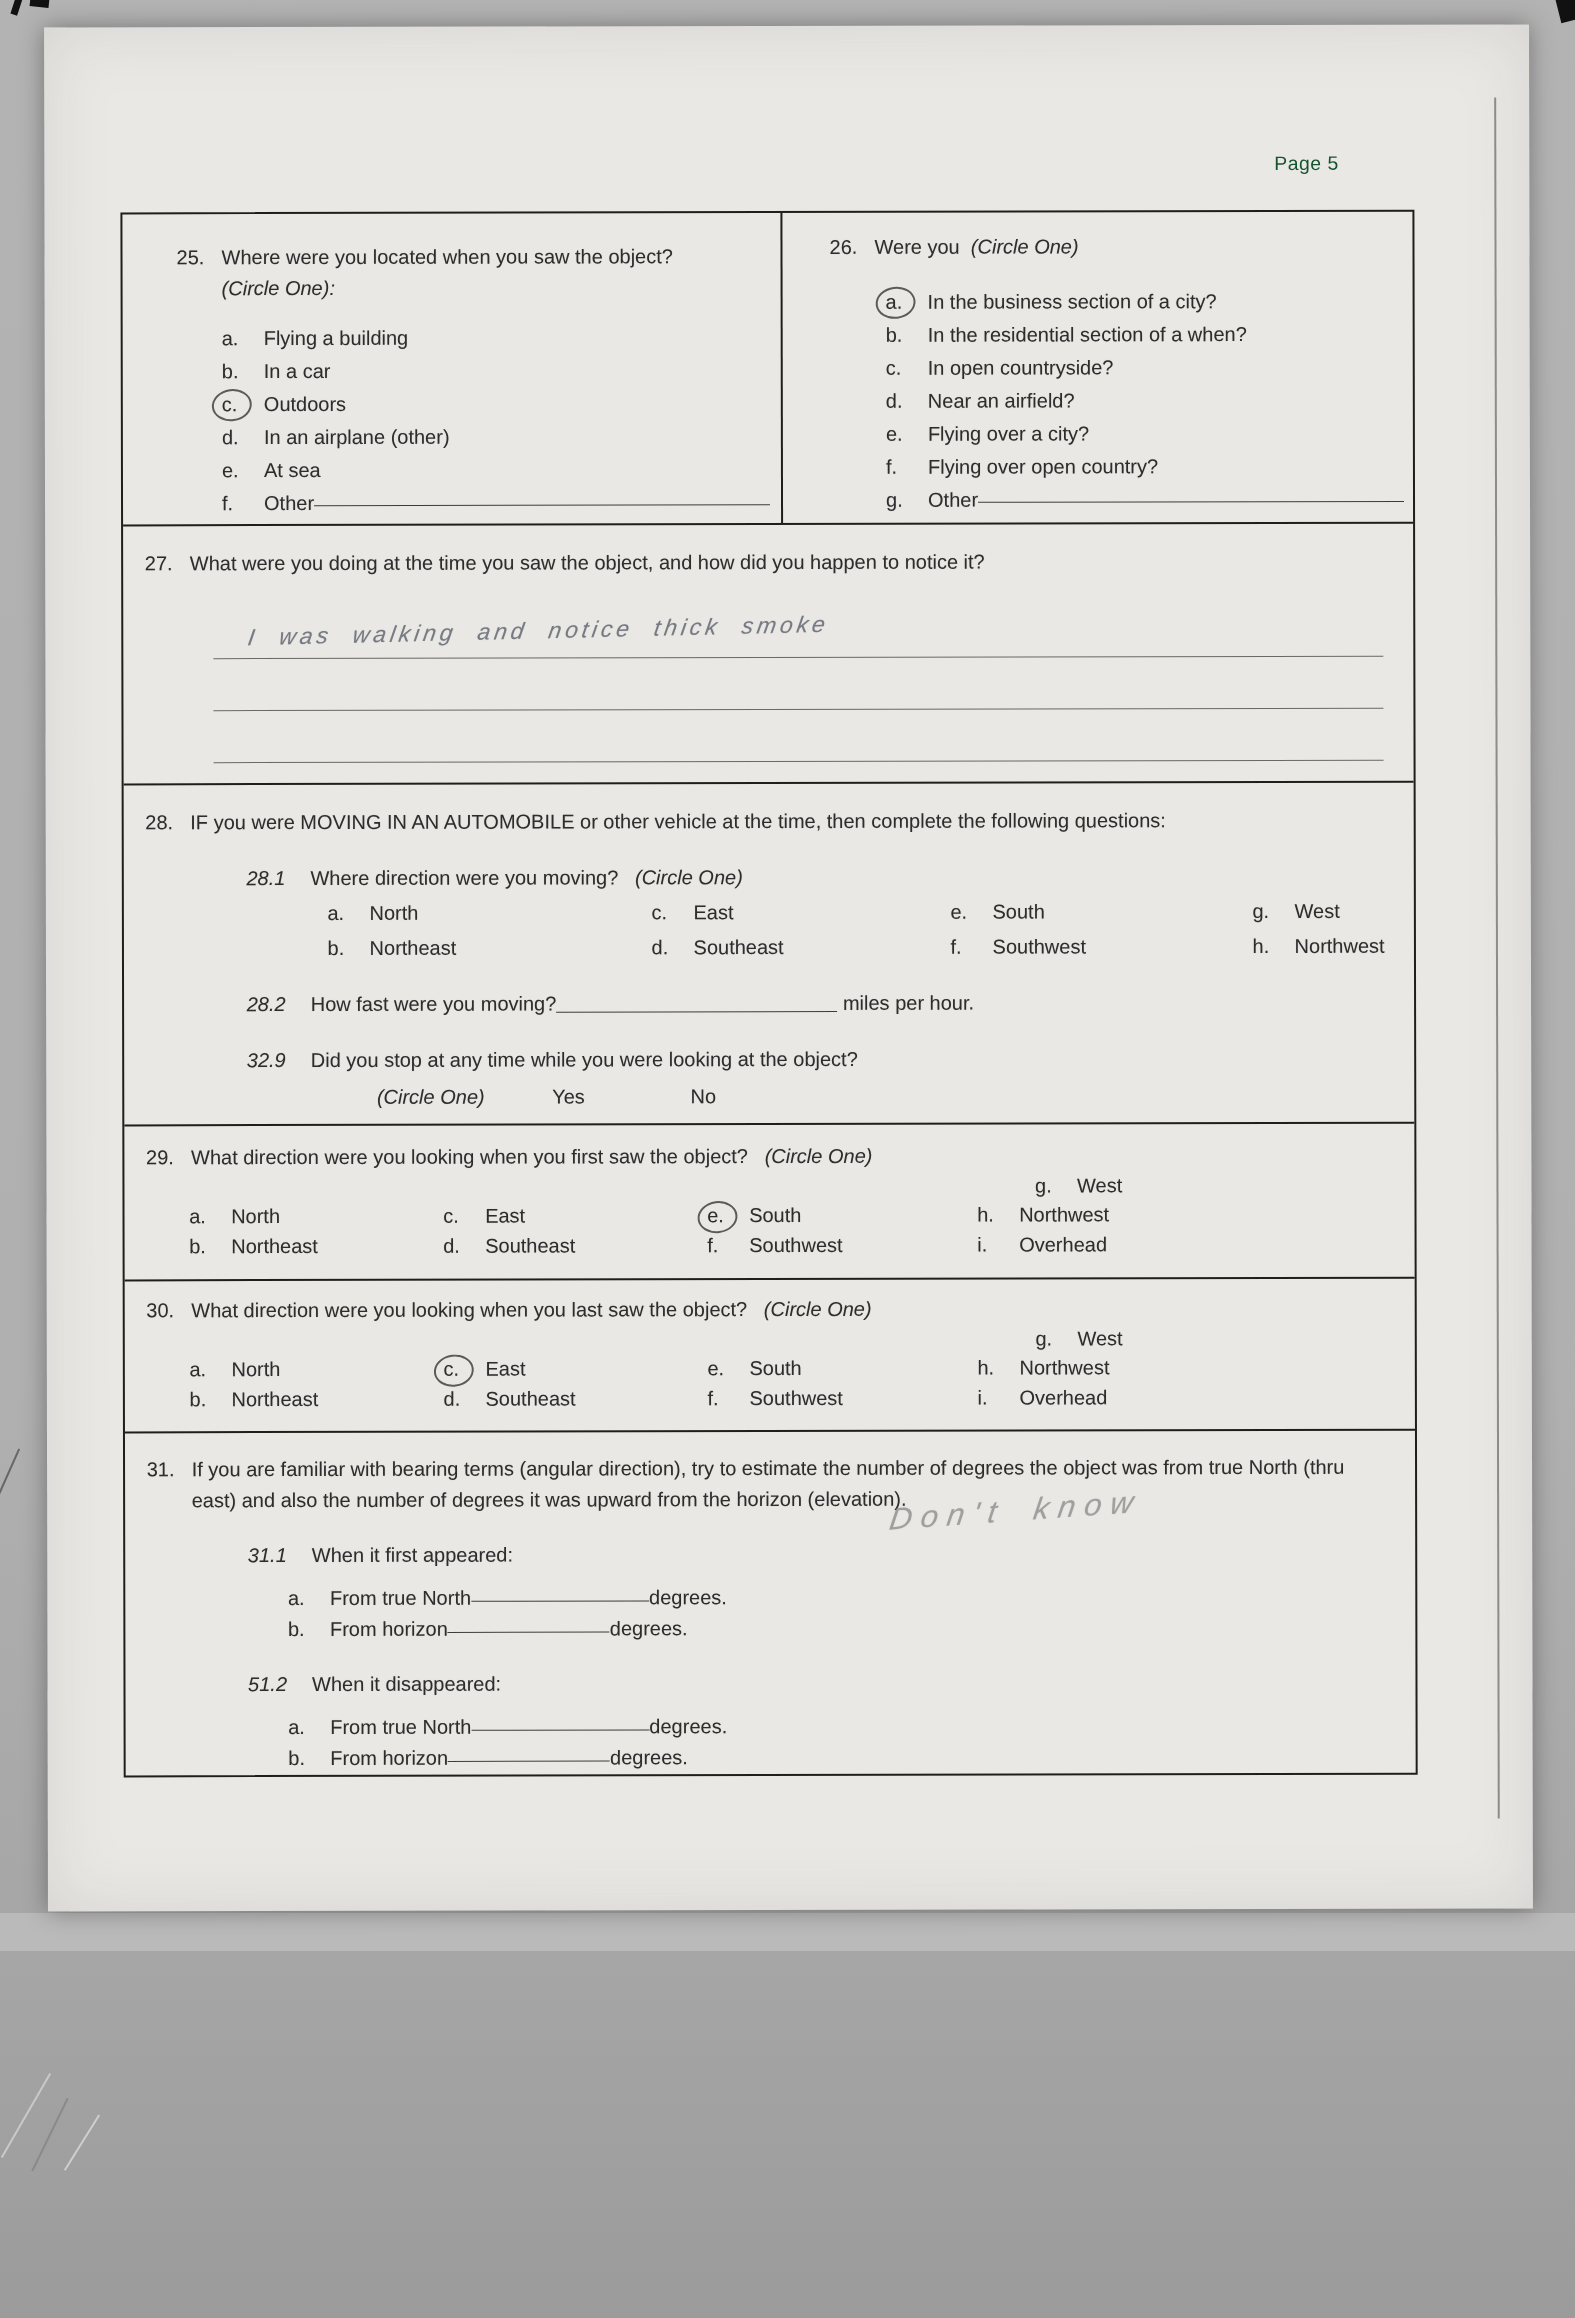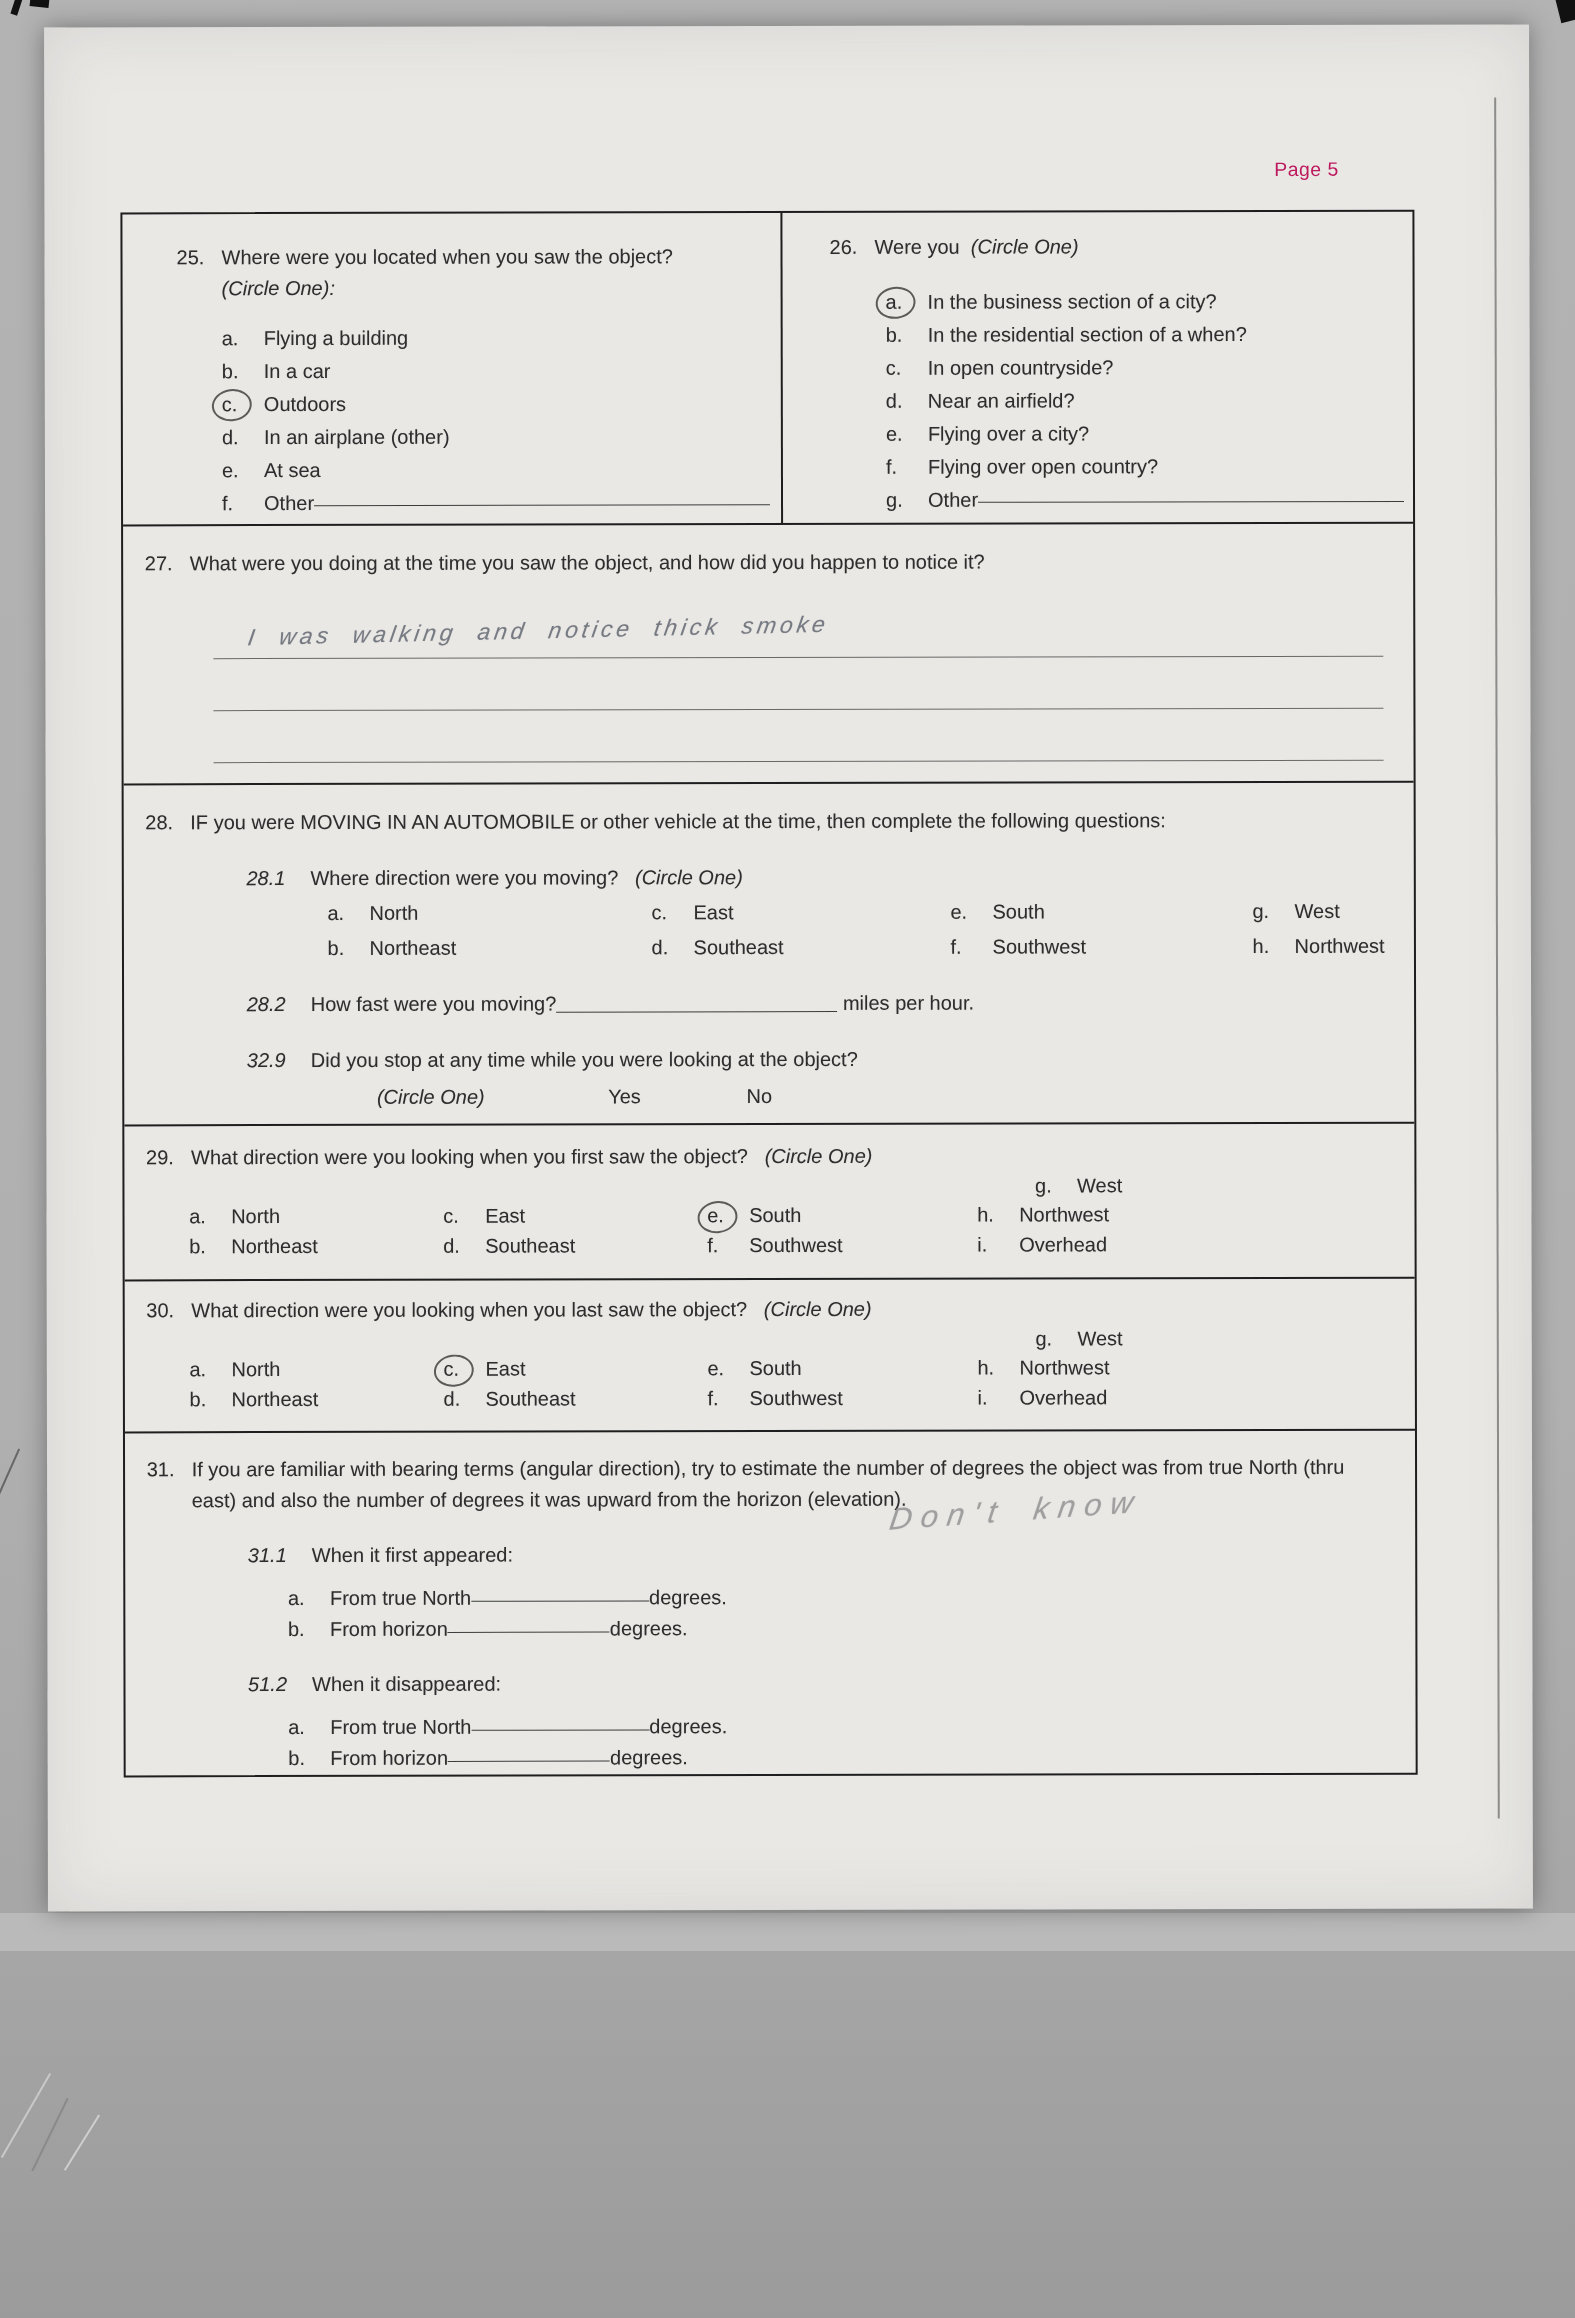--- a/index.html
+++ b/index.html
@@ -22,21 +22,21 @@
   .band { position:absolute; left:0; top:1913px; width:1576px; height:38px; background:rgba(210,210,210,.45); }
   .scanline-right { position:absolute; left:1450px; top:73px; width:1.6px; height:1721px; background:#6e6e6e; opacity:.75; }
 
   
   .paper {
     position:absolute; left:46px; top:26px; width:1485px; height:1884px;
     background:#e9e8e5;
     box-shadow: 0 0 24px rgba(0,0,0,.35), inset 0 0 65px rgba(120,120,120,.18);
     transform: rotate(-0.12deg);
   }
-  .page-label { position:absolute; left:1230px; top:133px; font-size:19.4px; letter-spacing:0.5px; color:#be185d; }
+  .page-label { position:absolute; left:1230px; top:127px; font-size:19.4px; letter-spacing:0.5px; color:#14532d; }
 
   
   .formbox {
     position:absolute; left:76px; top:185px; width:1294px; height:1565px;
     border:2.2px solid #1e1e1e; box-sizing:border-box;
     display:flex; flex-direction:column;
     font-size:20px; line-height:1.55;
     text-shadow: 0 0 1.1px rgba(40,40,40,.18);
   }
   .sec { border-top:2.2px solid #1e1e1e; box-sizing:border-box; }
@@ -76,21 +76,21 @@
   
   .sec3 { min-height:341px; padding:21.6px 8.6px 0 21.6px; }
   .subline { display:flex; margin-left:101px; }
   .subnum { width:64px; flex:none;font-style:italic; }
   .dirrow { display:flex; margin-left:182px; margin-top:4.3px; }
   .dirrow .cell { display:flex; }
   .dirrow .c1 { width:324px; } .dirrow .c2 { width:299px; } .dirrow .c3 { width:302px; }
   .m28 { margin-top:25px; }
   .w520 { width:281px; }
   .yesno { margin-left:231px; margin-top:5.4px; }
-  .yes { margin-left:118px; } .no { margin-left:100px; }
+  .yes { margin-left:62px; } .no { margin-left:100px; }
 
   
   .sec4 { min-height:155px; padding:16px 8.6px 0 21.6px; }
   .sec5 { min-height:152px; padding:14px 8.6px 0 21.6px; }
   .westline { display:flex; margin-left:889px; line-height:28px; }
   .lookrow { display:flex; margin-left:43px; line-height:30px; }
   .lookrow .cell { display:flex; }
   .lookrow .c1 { width:254px; } .lookrow .c2 { width:264px; } .lookrow .c3 { width:270px; }
 
   

